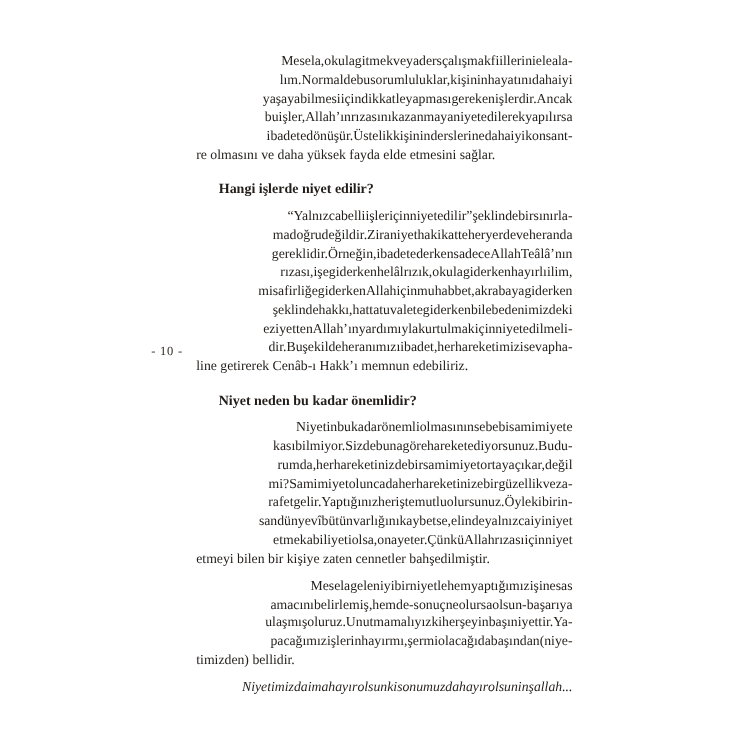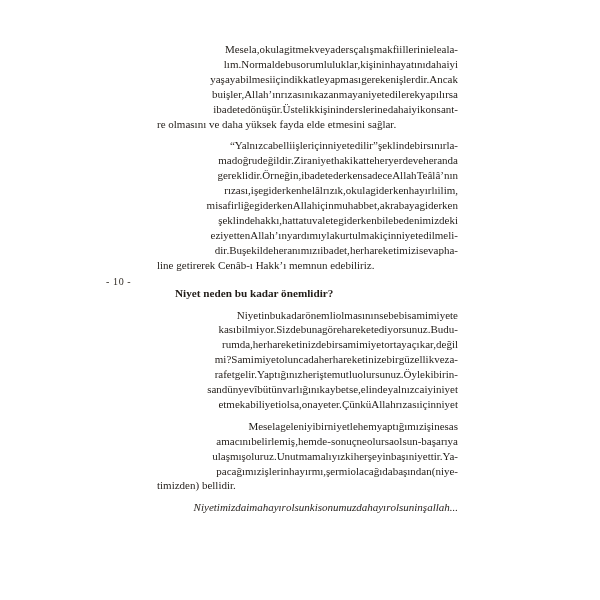--- a/index.html
+++ b/index.html
@@ -16,21 +16,21 @@
   }
   .page {
     position: relative;
     width: 600px;
     height: 600px;
     background: #ffffff;
     overflow: hidden;
   }
   .page-number {
     position: absolute;
-    left: 106px;
+    left: 121px;
     top: 276px;
     font-size: 10px;
     letter-spacing: 0.6px;
     color: #312b25;
     white-space: nowrap;
     font-family: Liberation Serif, serif;
   }
   .content {
     position: absolute;
     left: 157px;
@@ -109,20 +109,21 @@
           <span>dönüşür.</span>
           <span>Üstelik</span>
           <span>kişinin</span>
           <span>derslerine</span>
           <span>daha</span>
           <span>iyi</span>
           <span>konsant-</span>
         </div>
         <div class="line last">re olmasını ve daha yüksek fayda elde etmesini sağlar.</div>
       </div>
+      <div class="heading">Hangi işlerde niyet edilir?</div>
       <div class="paragraph">
         <div class="line first justify">
           <span>“Yalnızca</span>
           <span>belli</span>
           <span>işler</span>
           <span>için</span>
           <span>niyet</span>
           <span>edilir”</span>
           <span>şeklinde</span>
           <span>bir</span>
@@ -276,20 +277,21 @@
           <span>kabiliyeti</span>
           <span>olsa,</span>
           <span>ona</span>
           <span>yeter.</span>
           <span>Çünkü</span>
           <span>Allah</span>
           <span>rızası</span>
           <span>için</span>
           <span>niyet</span>
         </div>
+        <div class="line last">etmeyi bilen bir kişiye zaten cennetler bahşedilmiştir.</div>
       </div>
       <div class="paragraph">
         <div class="line first justify">
           <span>Mesela</span>
           <span>gelen</span>
           <span>iyi</span>
           <span>bir</span>
           <span>niyetle</span>
           <span>hem</span>
           <span>yaptığımız</span>

